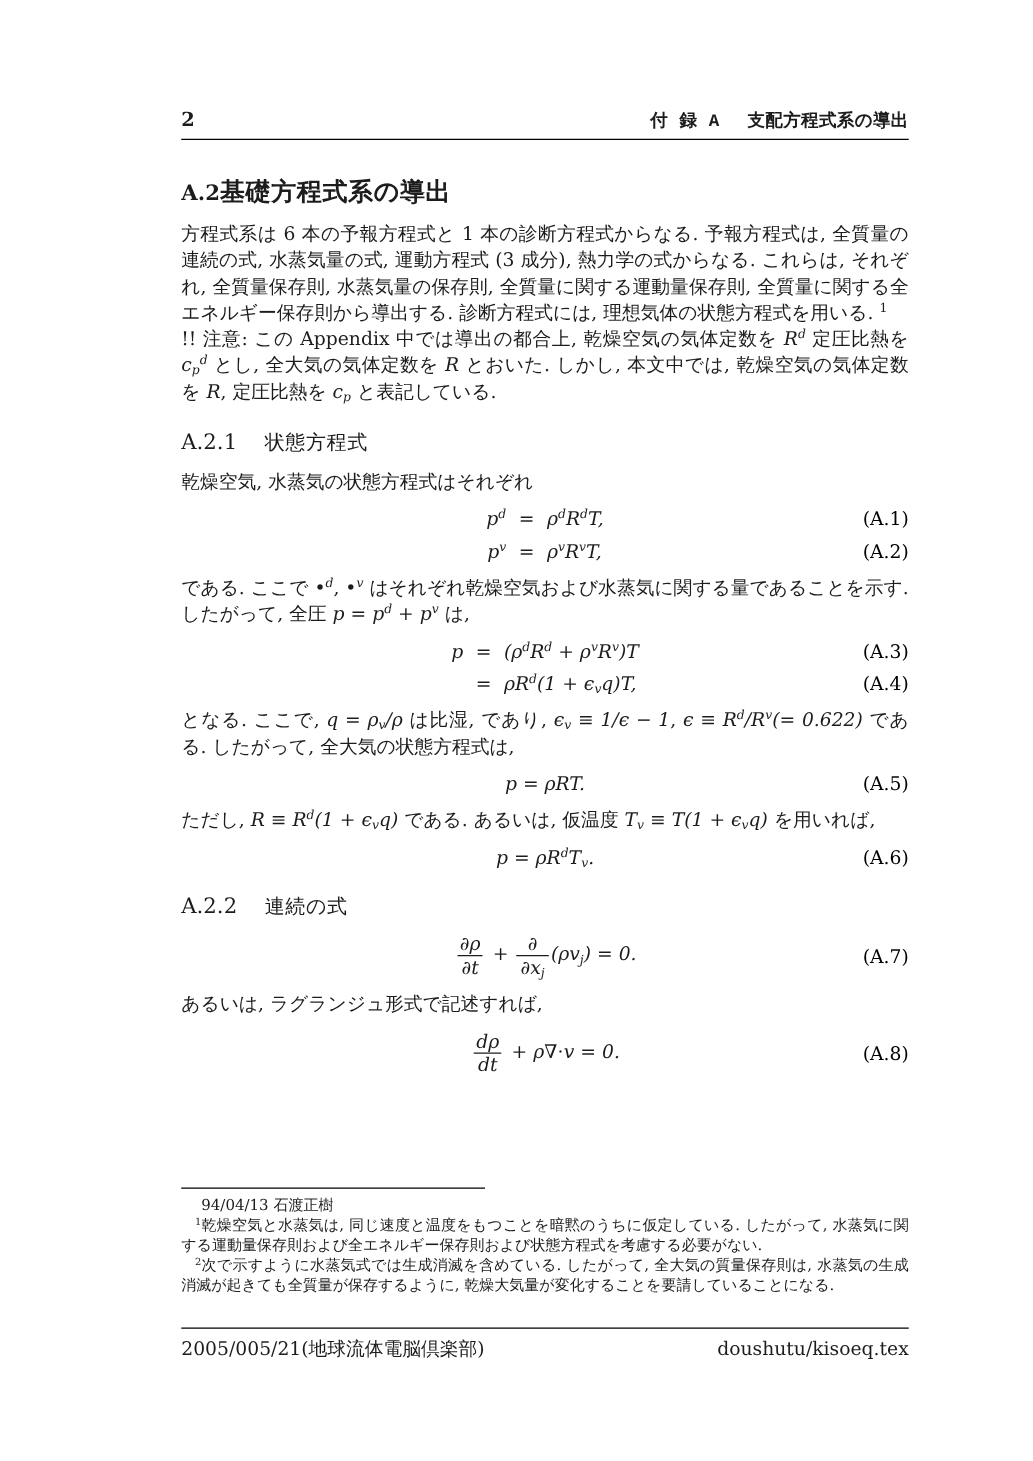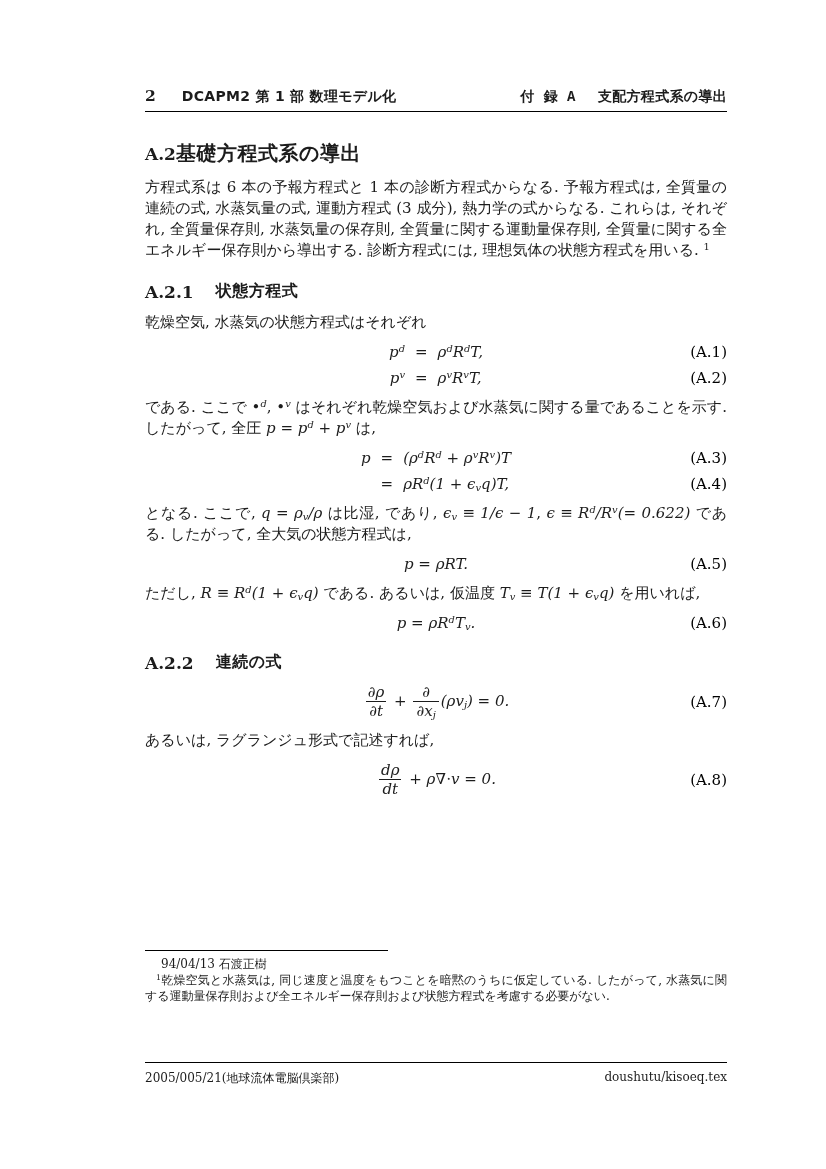--- a/index.html
+++ b/index.html
@@ -17,21 +17,21 @@
   }
   .hgroup{display:flex;align-items:baseline;}
   .pgnum{font-weight:bold;font-size:15.5px;margin-right:26px;}
   .htitle{font-weight:bold;font-family:"DejaVu Sans",sans-serif;font-size:14px;letter-spacing:.3px;}
   .hlabel{font-weight:bold;font-family:Liberation Mono, monospace;font-size:14px;margin-right:22px;letter-spacing:.5px;}
 
   
   .section-heading{margin:28px 0 10px;display:flex;align-items:baseline;font-weight:bold;}
   .secnum{font-size:17px;}
   .sectitle{font-family:"DejaVu Sans",sans-serif;font-size:20px;letter-spacing:.5px;}
-  .subsection-heading{margin:20px 0 10px;display:flex;align-items:flex-end;font-weight:bold;}
+  .subsection-heading{margin:20px 0 10px;display:flex;align-items:flex-start;font-weight:normal;}
   .subnum{font-size:17px;margin-right:22px;}
   .subtitle{font-family:"DejaVu Sans",sans-serif;font-size:16px;letter-spacing:.5px;}
 
   
   p.body{margin:0;font-size:15px;line-height:21px;text-align:justify;}
   sup,sub{font-size:66%;line-height:0;}
   sup{vertical-align:0.55em;}
   sub{vertical-align:-0.25em;}
   .mi{font-style:italic;font-family:"DejaVu Serif",serif;}
 
@@ -56,45 +56,45 @@
   
   .footnotes{position:absolute;left:145px;top:950px;width:582px;font-size:12px;line-height:16px;}
   .fnrule{width:243px;border-top:1px solid #000;margin-bottom:5px;}
   .fndate{padding-left:16px;}
   .fnp{margin:0;text-align:justify;text-indent:11px;}
 
   
   .footer{
     position:absolute;left:145px;top:1062px;width:582px;
     border-top:1px solid #000;padding-top:7px;
-    display:flex;justify-content:space-between;font-size:12px;
+    display:flex;justify-content:space-between;font-size:15px;
   }
 </style>
 </head>
 <body>
 
 <div class="page">
 
   <div class="header">
     <div class="hgroup">
       <span class="pgnum">2</span>
-      <span class="htitle">DCAPM2 第 1 部 数理モデル化</span>
     </div>
     <div class="hgroup">
       <span class="hlabel">付 録 A</span>
       <span class="htitle">支配方程式系の導出</span>
     </div>
   </div>
 
   <div class="section-heading">
     <span class="secnum">A.2</span>
     <span class="sectitle">基礎方程式系の導出</span>
   </div>
 
   <p class="body">方程式系は 6 本の予報方程式と 1 本の診断方程式からなる. 予報方程式は, 全質量の連続の式, 水蒸気量の式, 運動方程式 (3 成分), 熱力学の式からなる. これらは, それぞれ, 全質量保存則, 水蒸気量の保存則, 全質量に関する運動量保存則, 全質量に関する全エネルギー保存則から導出する. 診断方程式には, 理想気体の状態方程式を用いる. <sup>1</sup></p>
+  <p class="body">!! 注意: この Appendix 中では導出の都合上, 乾燥空気の気体定数を <span class="mi">R<sup>d</sup></span> 定圧比熱を <span class="mi">c<sub>p</sub><sup>d</sup></span> とし, 全大気の気体定数を <span class="mi">R</span> とおいた. しかし, 本文中では, 乾燥空気の気体定数を <span class="mi">R</span>, 定圧比熱を <span class="mi">c<sub>p</sub></span> と表記している.</p>
 
   <div class="subsection-heading">
     <span class="subnum">A.2.1</span>
     <span class="subtitle">状態方程式</span>
   </div>
 
   <p class="body">乾燥空気, 水蒸気の状態方程式はそれぞれ</p>
 
   <div class="eqgrid">
     <span class="eq-sp"></span>
@@ -182,20 +182,21 @@
         </span> + ρ∇⋅v = 0.</span>
     <span class="eq-spr">
         <span class="eqlabel">(A.8)</span>
       </span>
   </div>
 
   <div class="footnotes">
     <div class="fnrule"></div>
     <div class="fndate">94/04/13 石渡正樹</div>
     <p class="fnp"><sup>1</sup><span>乾燥空気と水蒸気は, 同じ速度と温度をもつことを暗黙のうちに仮定している. したがって, 水蒸気に関する運動量保存則および全エネルギー保存則および状態方程式を考慮する必要がない.</span></p>
+    <p class="fnp"><sup>2</sup><span>次で示すように水蒸気式では生成消滅を含めている. したがって, 全大気の質量保存則は, 水蒸気の生成消滅が起きても全質量が保存するように, 乾燥大気量が変化することを要請していることになる.</span></p>
   </div>
 
   <div class="footer">
     <span>2005/005/21(地球流体電脳倶楽部)</span>
     <span>doushutu/kisoeq.tex</span>
   </div>
 
 </div>
 
 </body></html>

